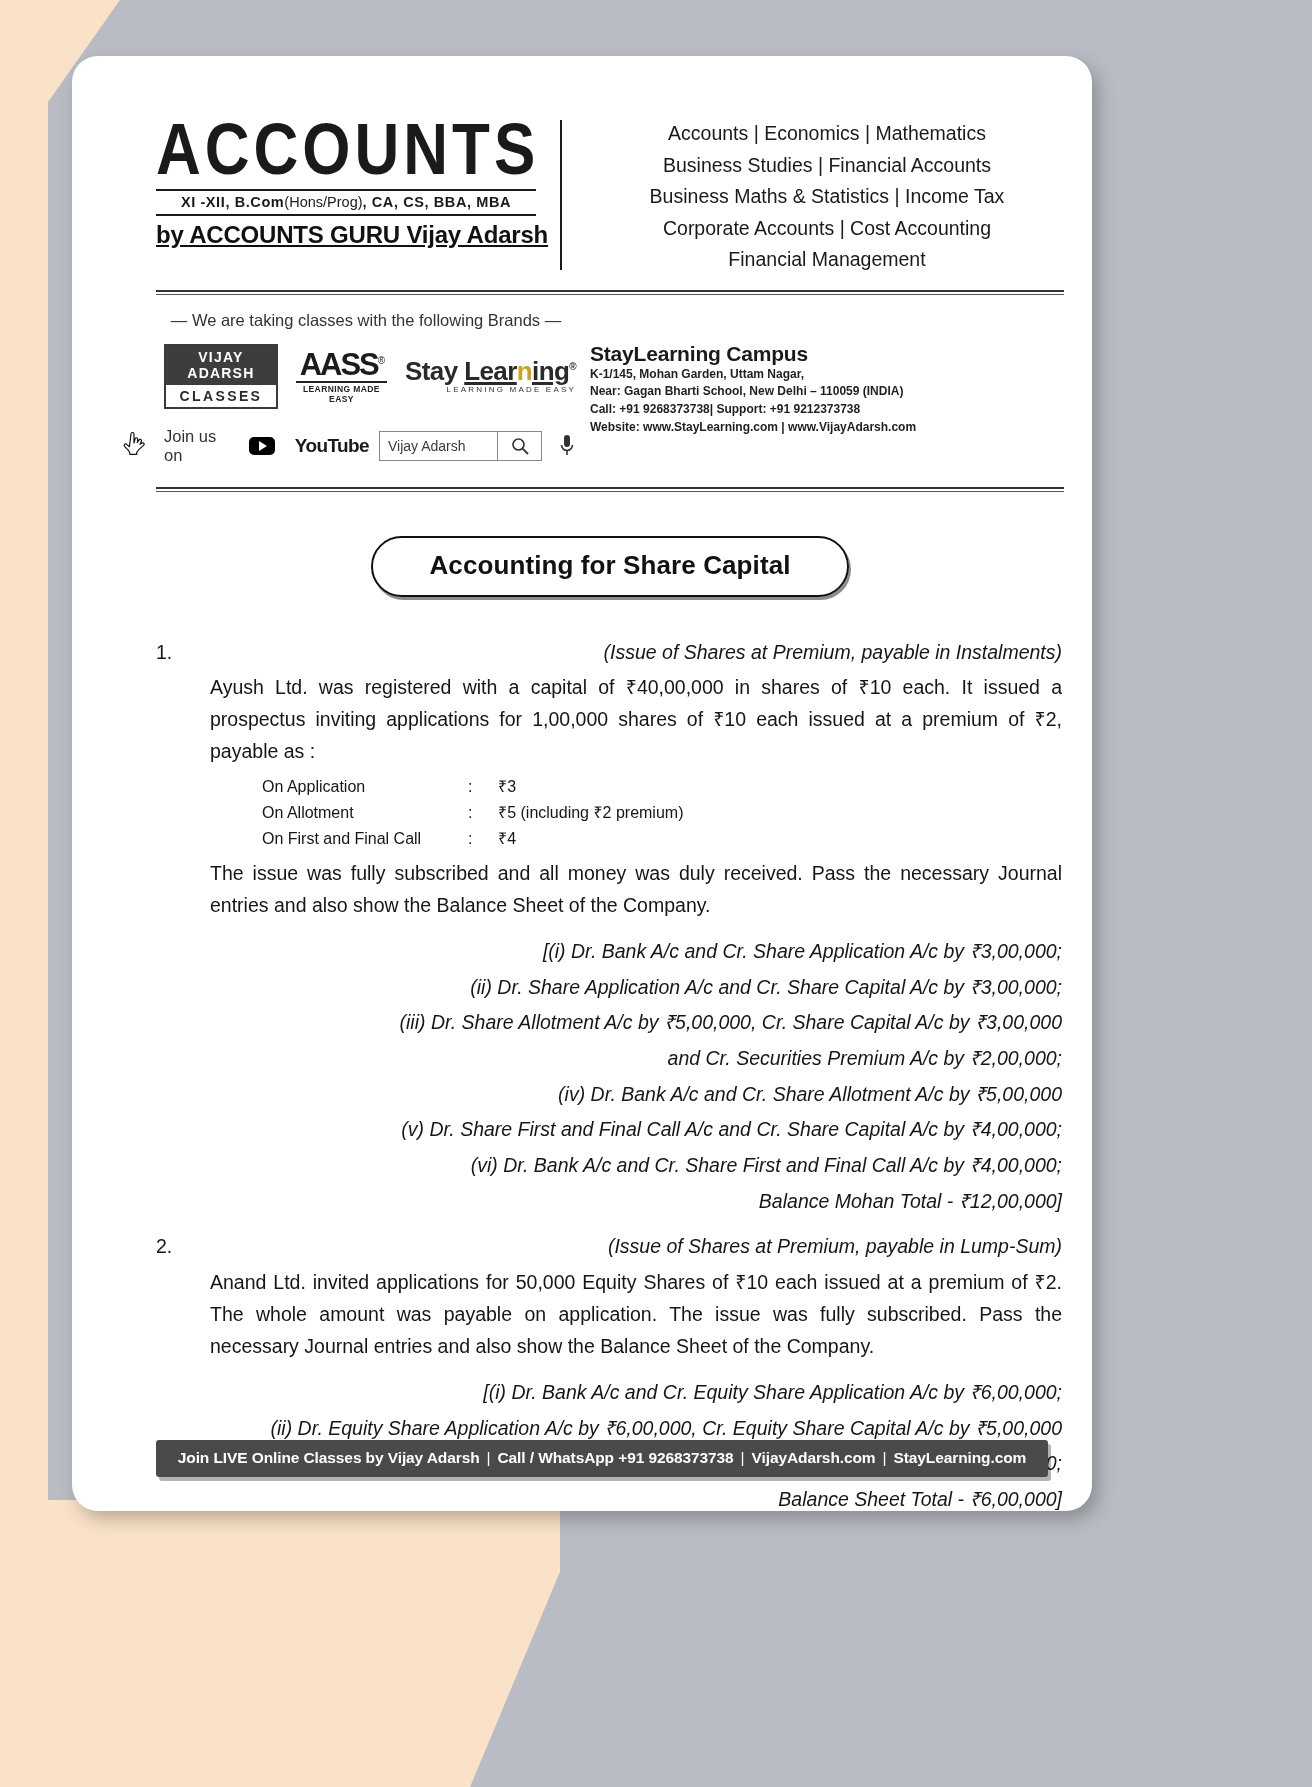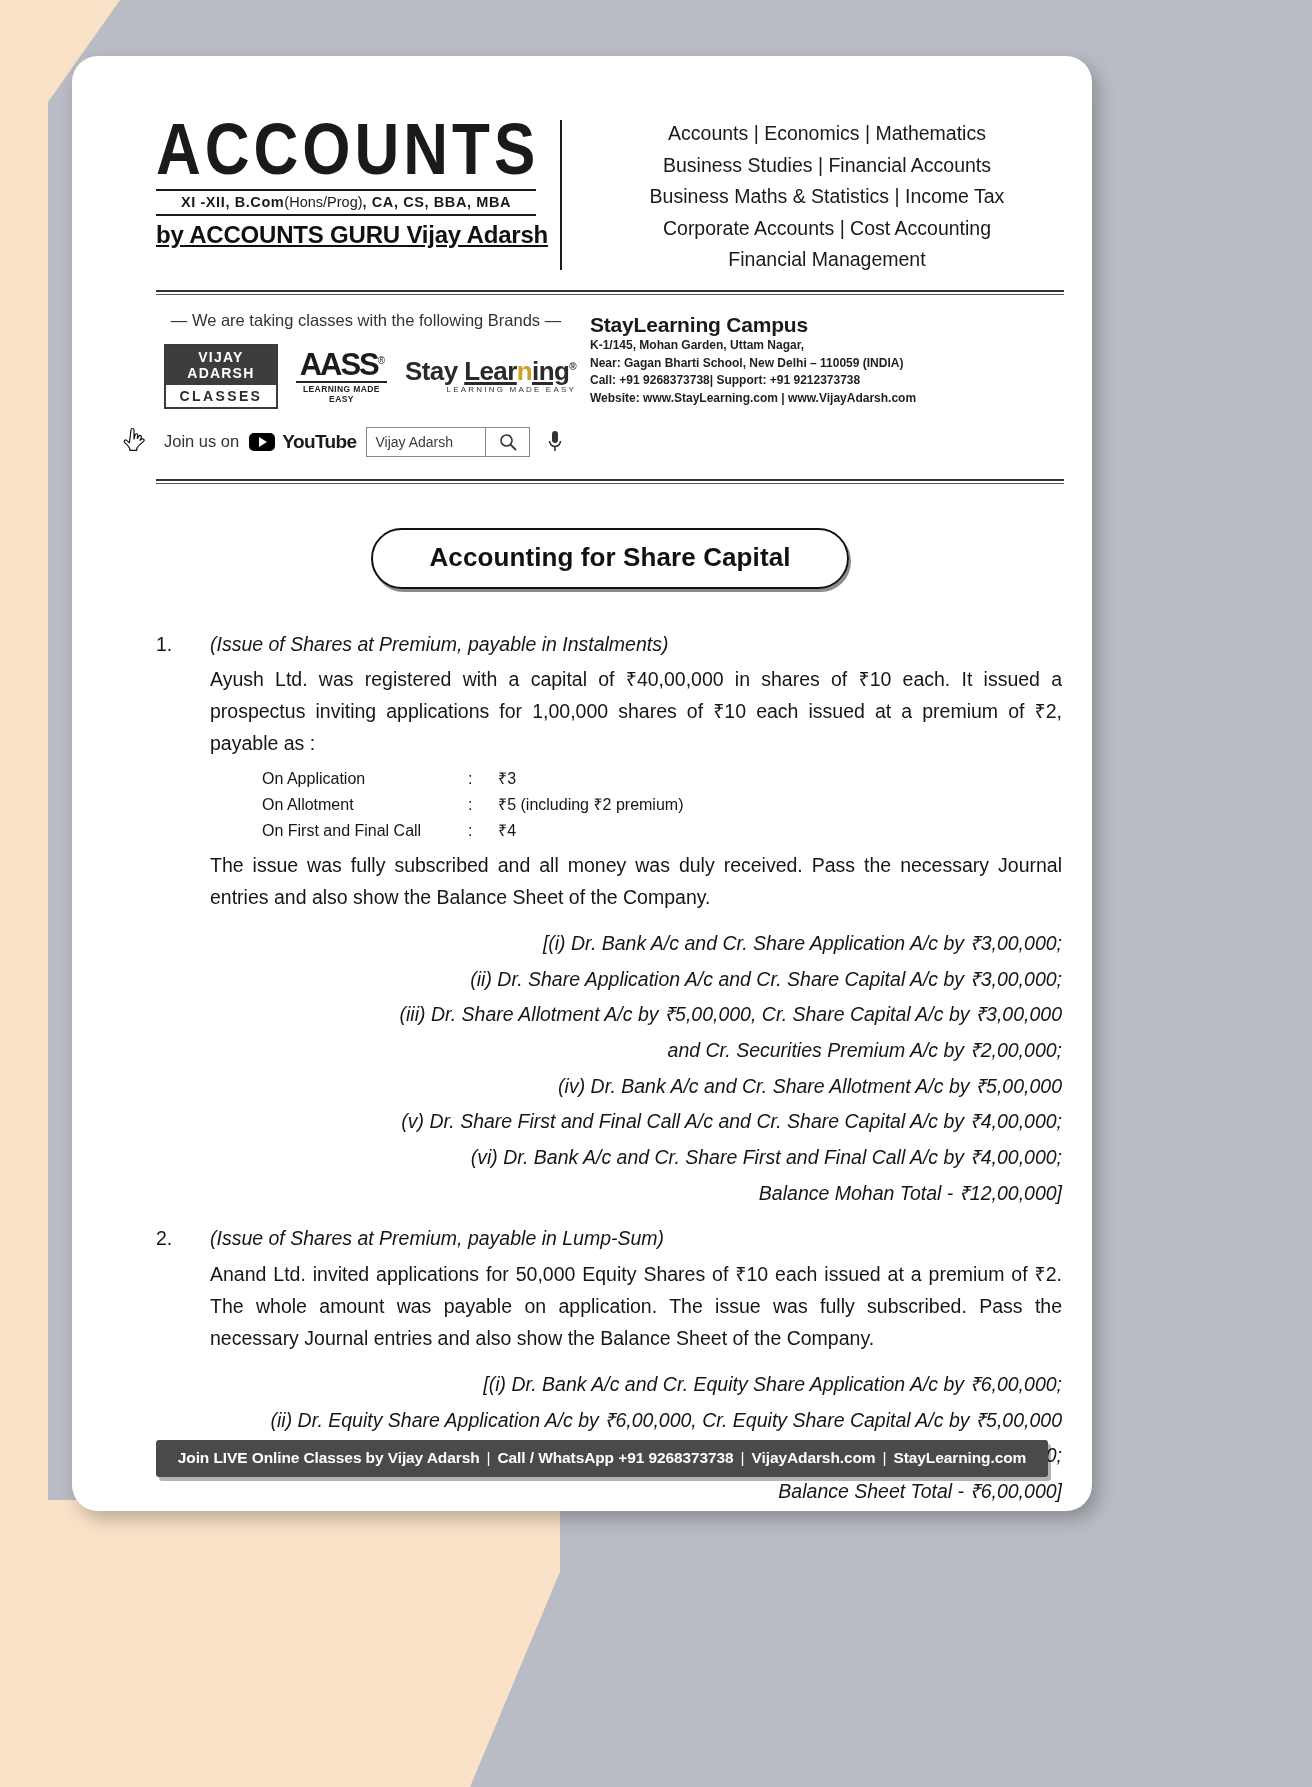--- a/index.html
+++ b/index.html
@@ -122,20 +122,21 @@
   }
   .hr-thin {
     border-top: 1.2px solid #555;
     margin: 2px 0 0 0;
   }
 
   
   .midband {
     display: flex;
     margin-top: 16px;
+    align-items: center;
   }
   .brands {
     width: 420px;
     flex: 0 0 420px;
   }
   .brands-caption {
     font-size: 16.5px;
     color: #333;
     text-align: center;
     margin-bottom: 14px;
@@ -226,21 +227,21 @@
     margin-top: 18px;
     padding-left: 8px;
   }
   .yt-joinus {
     font-size: 16.5px;
     color: #333;
   }
   .yt-logo {
     display: inline-flex;
     align-items: center;
-    gap: 7px;
+    gap: 20px;
   }
   .yt-badge {
     width: 26px; height: 18px;
     background: #000;
     border-radius: 5px;
     position: relative;
   }
   .yt-badge::after {
     content: "";
     position: absolute;
@@ -344,21 +345,21 @@
     display: flex;
     font-size: 19.5px;
     color: #161616;
     line-height: 1.62;
   }
   .qnum {
     width: 54px;
     flex: 0 0 54px;
   }
   .qbody { flex: 1; }
-  .qtitle { font-style: italic; }
+  .qtitle { font-style: italic; text-align: right; }
   .qpara {
     font-size: 19.5px;
     color: #161616;
     line-height: 1.64;
     margin-left: 54px;
     text-align: justify;
     margin-top: 4px;
   }
   .terms {
     margin-left: 106px;

